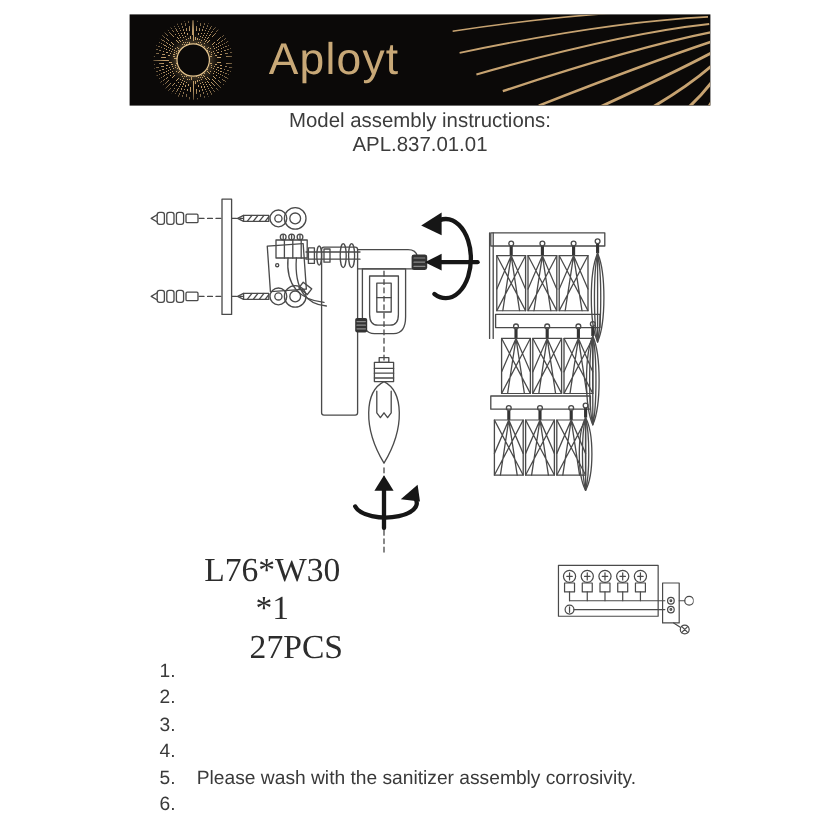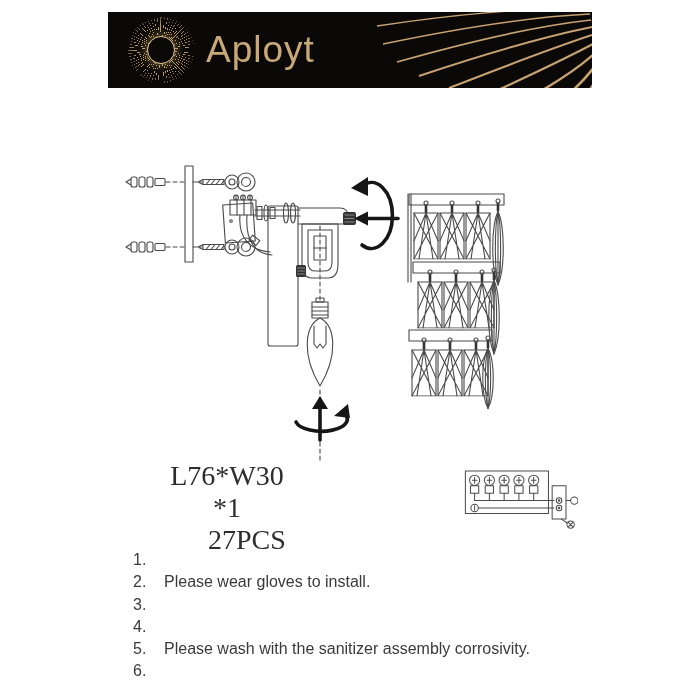--- a/index.html
+++ b/index.html
@@ -17,21 +17,21 @@
   }
   .sunburst{
     width:66px;height:66px;border-radius:50%;margin-left:20px;position:relative;flex:0 0 auto;
     background:repeating-conic-gradient(from 0deg,#bf9c6a 0deg .9deg,rgba(0,0,0,0) .9deg 5.6deg);
   }
   .sunburst::before{content:"";position:absolute;inset:0;border-radius:50%;
     background:radial-gradient(circle,rgba(11,9,8,0) 52%,rgba(11,9,8,.55) 72%,#0b0908 95%);}
   .sunburst::after{content:"";position:absolute;inset:19px;background:#0b0908;border-radius:50%;
     border:1px solid #e4c48e;box-shadow:0 0 8px 2px rgba(201,168,110,.45);}
   .brand{
-    margin-left:12px;color:#c8a877;font-size:37px;font-weight:400;letter-spacing:1px;
+    margin-left:30px;color:#c8a877;font-size:37px;font-weight:400;letter-spacing:1px;
     font-family:"Liberation Sans",sans-serif;
   }
   .fan{position:absolute;right:0;top:0;height:76px;width:215px;}
   .fan path{stroke:#c7a371;fill:none;}
 
   
   .title-block{position:absolute;left:0;top:91px;width:700px;text-align:center;}
   .title-line{font-size:17px;line-height:19.5px;color:#3c3c3c;}
 
   
@@ -71,20 +71,24 @@
       <path d="M20,50 Q140,16 214,8" stroke-width="1.7"></path>
       <path d="M42,64 Q150,28 215,15" stroke-width="1.9"></path>
       <path d="M72,76 Q164,40 215,23" stroke-width="2.1"></path>
       <path d="M108,84 Q178,52 216,32" stroke-width="2.3"></path>
       <path d="M148,88 Q192,64 217,42" stroke-width="2.4"></path>
       <path d="M182,90 Q203,74 218,54" stroke-width="2.5"></path>
       <path d="M205,90 Q212,80 219,68" stroke-width="2.5"></path>
     </svg>
   </div>
 
+  <div class="title-block">
+    <div class="title-line">Model assembly instructions:</div>
+    <div class="title-line">APL.837.01.01</div>
+  </div>
 
   <svg class="diagram main-diagram" viewBox="0 0 520 312">
     <defs>
       <g id="cry">
         <rect x="0" y="0" width="24" height="56"></rect>
         <path d="M0,0 L24,56 M24,0 L0,56 M12,0 L0,34 M12,0 L24,34 M12,0 L5,56 M12,0 L19,56"></path>
       </g>
       <g id="marq">
         <path d="M0,0 C7,16 7,58 0,74 C-7,58 -7,16 0,0 Z"></path>
         <path d="M0,0 C3.5,16 3.5,58 0,74 M0,0 C-3.5,16 -3.5,58 0,74 M0,0 L0,74"></path>
@@ -284,21 +288,20 @@
       <path d="M119.2,67.2 L124.8,72.8 M124.8,67.2 L119.2,72.8"></path>
     </g>
   </svg>
 
   <div class="instructions">
     <div class="row">
       <span class="num">1.</span>
     </div>
     <div class="row">
       <span class="num">2.</span>
-      <span>Please wear gloves to install.</span>
     </div>
     <div class="row">
       <span class="num">3.</span>
     </div>
     <div class="row">
       <span class="num">4.</span>
     </div>
     <div class="row">
       <span class="num">5.</span>
       <span>Please wash with the sanitizer assembly corrosivity.</span>

